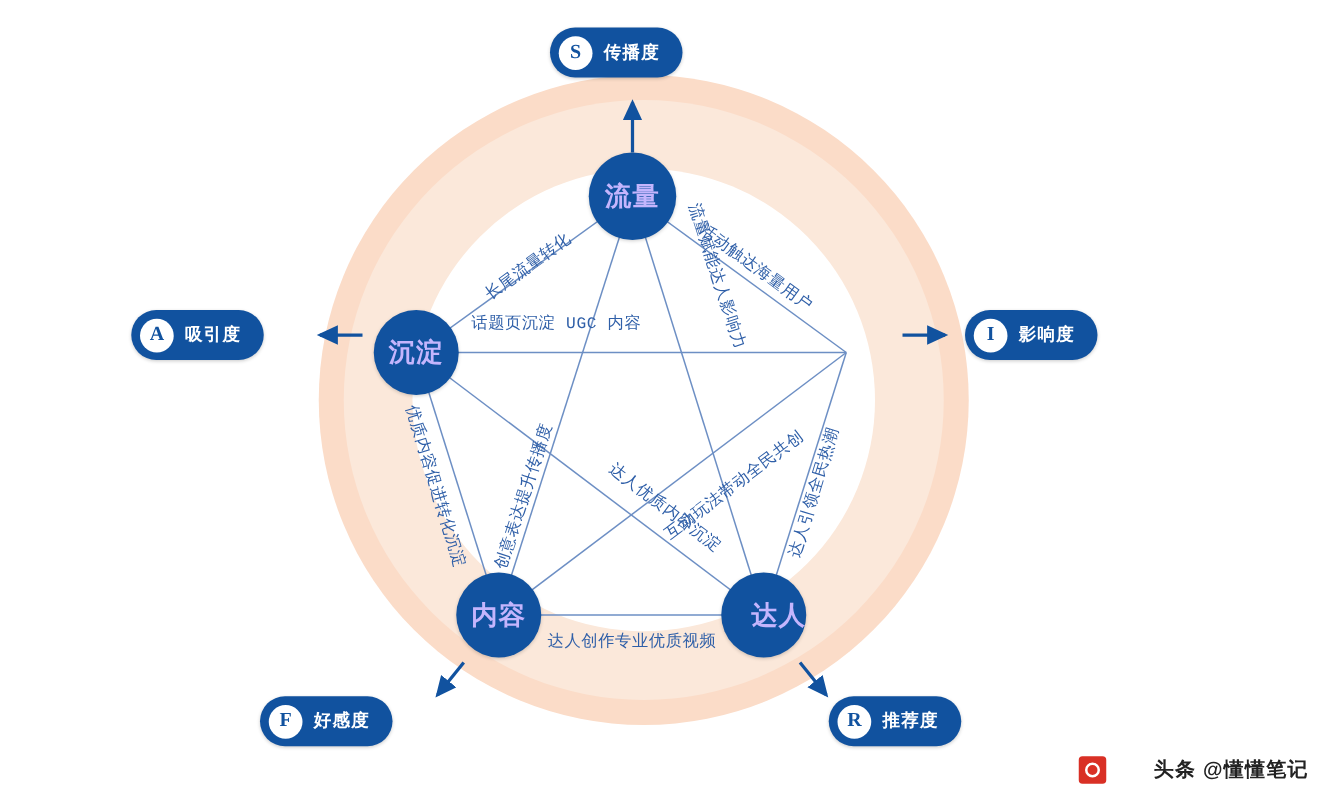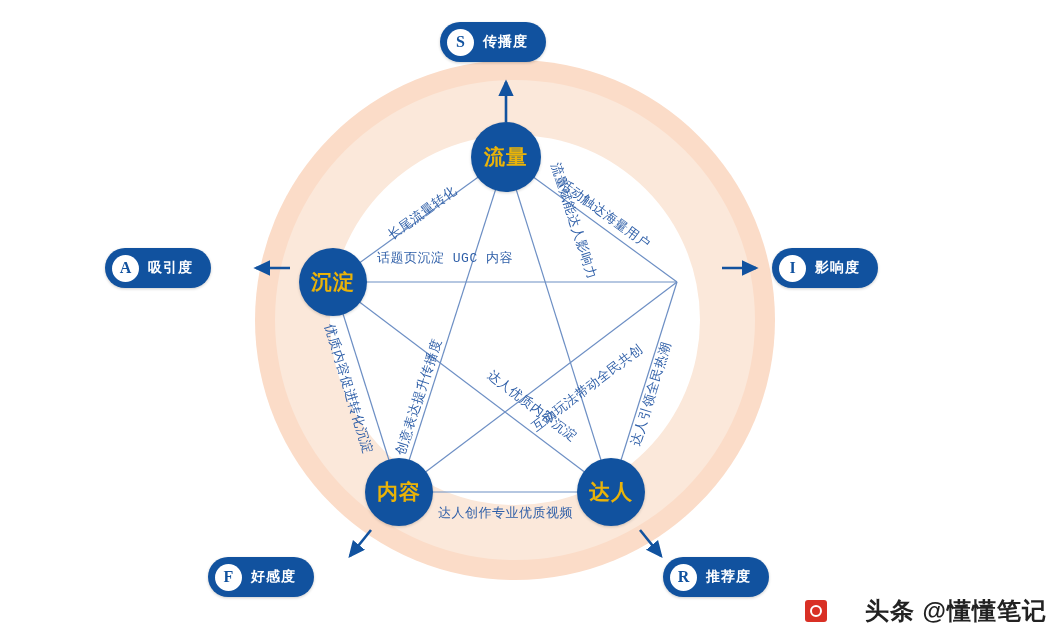--- a/index.html
+++ b/index.html
@@ -27,30 +27,30 @@
     background:#ffffff;
   }
 
   
   #wires{position:absolute;left:0;top:0;width:1061px;height:637px;overflow:visible;}
 
   
   .node{
     position:absolute;border-radius:50%;
     background:#11529f;
-    color:#eab308;
+    color:#c4b5fd;
     display:flex;align-items:center;justify-content:center;
     font-size:21px;font-weight:bold;letter-spacing:1px;
     box-shadow:0 1px 3px rgba(0,0,0,.18);
   }
   .node-liuliang{left:471px;top:122px;width:70px;height:70px;}
   .node-chendian{left:299px;top:248px;width:68px;height:68px;}
   .node-hudong{left:643px;top:248px;width:68px;height:68px;}
   .node-neirong{left:365px;top:458px;width:68px;height:68px;}
-  .node-daren{left:577px;top:458px;width:68px;height:68px;}
+  .node-daren{left:577px;top:458px;width:68px;height:68px;justify-content:flex-end;}
 
   
   .badge{
     position:absolute;
     height:40px;
     background:#11529f;
     border-radius:20px;
     display:flex;align-items:center;
     padding:0 18px 0 7px;
     box-shadow:0 1px 3px rgba(0,0,0,.2);
@@ -80,21 +80,21 @@
     font-size:13px;
     white-space:nowrap;
     letter-spacing:.5px;
     transform-origin:center center;
   }
 
   
   .watermark{
     position:absolute;right:14px;bottom:10px;
     display:flex;align-items:center;
-    color:#222222;font-size:24px;font-weight:bold;
+    color:#222222;font-size:16px;font-weight:bold;
     letter-spacing:1px;
     gap:31px;
   }
   .wm-icon{
     width:22px;height:22px;margin:0 7px 0 0;
     border-radius:3px;
     background:#d93025;
     position:relative;flex:0 0 auto;
   }
   .wm-icon:after{

